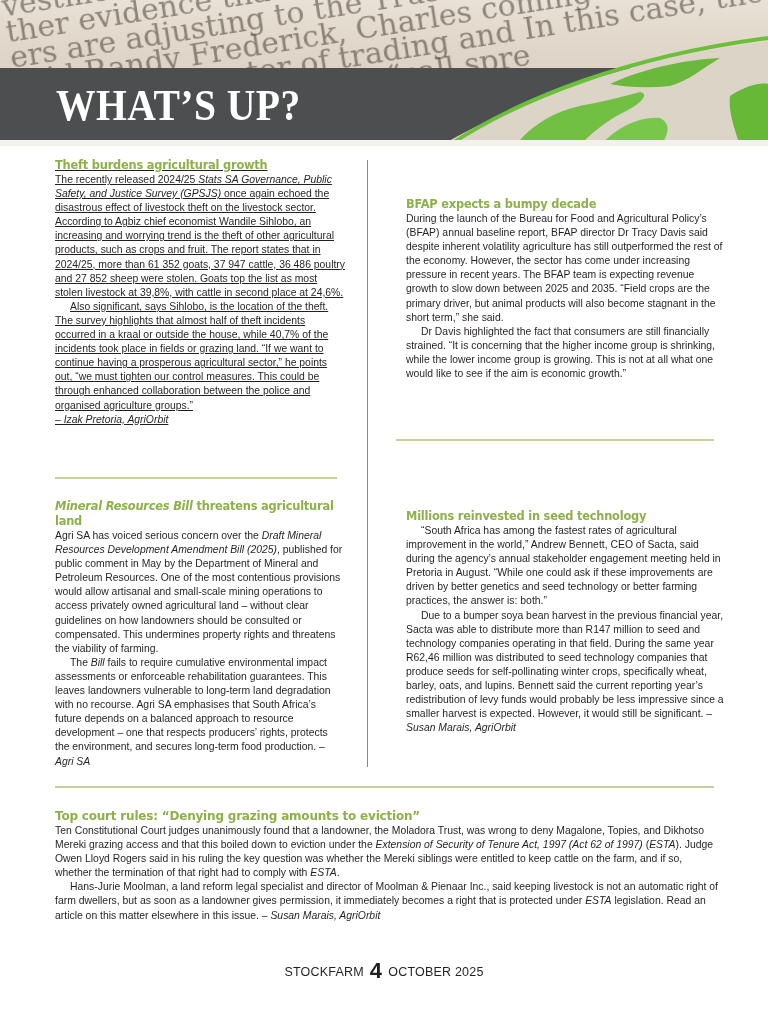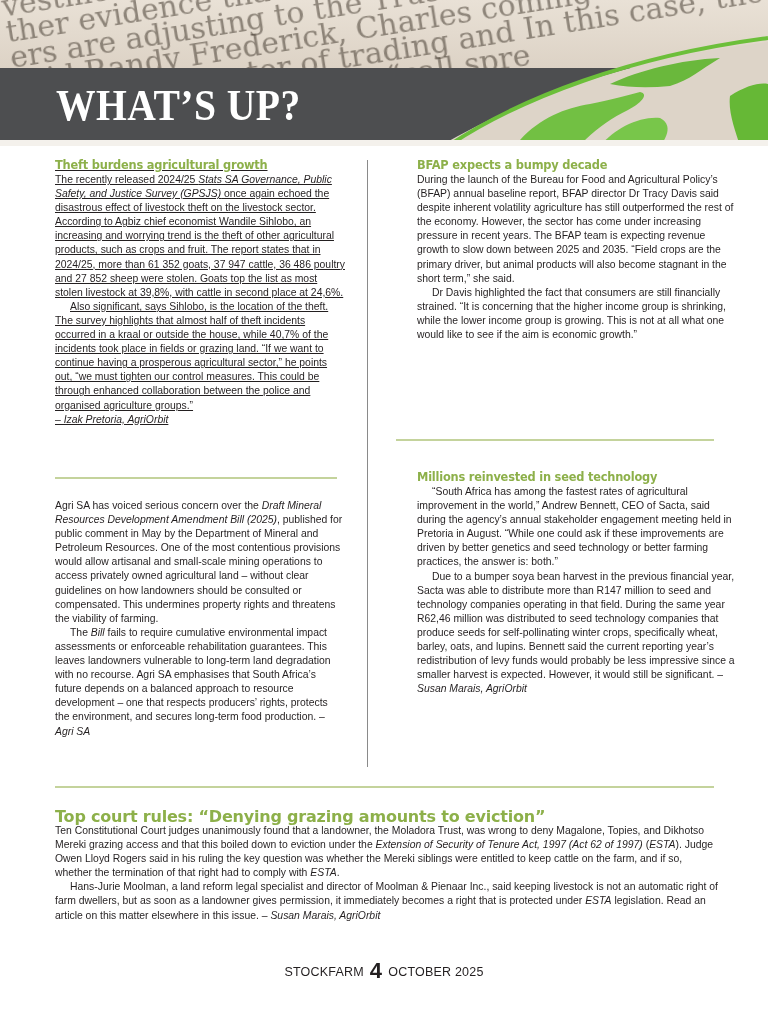--- a/index.html
+++ b/index.html
@@ -18,25 +18,25 @@
       font-size: 44px; line-height: 48px; color: #ffffff; letter-spacing: 0.5px; transform: scaleX(0.9); transform-origin: 0 0; }
     .globe-svg { position: absolute; left: 0; top: 0; width: 768px; height: 146px; }
     .banner-bottom-fade { position: absolute; left: 0; top: 140px; width: 768px; height: 6px; background: #f4f1ec; }
 
     
     .article { position: absolute; font-size: 10.4px; line-height: 14.1px; color: #231f20; }
     .article p { text-align: left; }
     .article p.indent { text-indent: 15px; }
     .headline { font-family: "DejaVu Sans", sans-serif; font-weight: bold; color: #8db04a; font-size: 11.4px;
       line-height: 15px; letter-spacing: -0.2px; }
-    .headline-lg { font-size: 16px; }
+    .headline-lg { font-size: 12px; }
     em { font-style: italic; }
 
     .col-left { left: 55px; width: 290px; }
-    .col-right { left: 417px; width: 320px; }
+    .col-right { left: 406px; width: 320px; margin-top: 39px; }
 
     .hr { position: absolute; height: 2px; background: #c4d39c; }
     .vr { position: absolute; left: 367px; top: 160px; width: 1px; height: 607px; background: #8a8a8a; }
 
     .footer { position: absolute; left: 0; top: 958px; width: 768px; text-align: center; font-size: 12.5px;
       color: #231f20; letter-spacing: 0.2px; }
     .footer .pg { font-size: 22px; font-weight: bold; margin: 0 6px; vertical-align: -2px; }
   </style>
 </head>
 <body>
@@ -73,20 +73,21 @@
 <div class="article col-left" style="top:158px;text-decoration:underline;">
   <h2 class="headline">Theft burdens agricultural growth</h2>
   <p><span>The recently released 2024/25 </span><em>Stats SA Governance, Public Safety, and Justice Survey (GPSJS)</em><span> once again echoed the disastrous effect of livestock theft on the livestock sector. According to Agbiz chief economist Wandile Sihlobo, an increasing and worrying trend is the theft of other agricultural products, such as crops and fruit. The report states that in 2024/25, more than 61 352 goats, 37 947 cattle, 36 486 poultry and 27 852 sheep were stolen. Goats top the list as most stolen livestock at 39,8%, with cattle in second place at 24,6%.</span></p>
   <p class="indent">Also significant, says Sihlobo, is the location of the theft. The survey highlights that almost half of theft incidents occurred in a kraal or outside the house, while 40,7% of the incidents took place in fields or grazing land. “If we want to continue having a prosperous agricultural sector,” he points out, “we must tighten our control measures. This could be through enhanced collaboration between the police and organised agriculture groups.”</p>
   <p><em>– Izak Pretoria, AgriOrbit</em></p>
 </div>
 
 <div class="hr" style="left:55px; top:477px; width:282px;"></div>
 
 <div class="article col-left" style="top:499px;">
+  <h2 class="headline"><em>Mineral Resources Bill</em><span> threatens agricultural land</span></h2>
   <p><span>Agri SA has voiced serious concern over the </span><em>Draft Mineral Resources Development Amendment Bill (2025)</em><span>, published for public comment in May by the Department of Mineral and Petroleum Resources. One of the most contentious provisions would allow artisanal and small-scale mining operations to access privately owned agricultural land – without clear guidelines on how landowners should be consulted or compensated. This undermines property rights and threatens the viability of farming.</span></p>
   <p class="indent"><span>The </span><em>Bill</em><span> fails to require cumulative environmental impact assessments or enforceable rehabilitation guarantees. This leaves landowners vulnerable to long-term land degradation with no recourse. Agri SA emphasises that South Africa’s future depends on a balanced approach to resource development – one that respects producers’ rights, protects the environment, and secures long-term food production. – </span><em>Agri SA</em></p>
 </div>
 
 <div class="article col-right" style="top:158px;">
   <h2 class="headline">BFAP expects a bumpy decade</h2>
   <p>During the launch of the Bureau for Food and Agricultural Policy’s (BFAP) annual baseline report, BFAP director Dr Tracy Davis said despite inherent volatility agriculture has still outperformed the rest of the economy. However, the sector has come under increasing pressure in recent years. The BFAP team is expecting revenue growth to slow down between 2025 and 2035. “Field crops are the primary driver, but animal products will also become stagnant in the short term,” she said.</p>
   <p class="indent">Dr Davis highlighted the fact that consumers are still financially strained. “It is concerning that the higher income group is shrinking, while the lower income group is growing. This is not at all what one would like to see if the aim is economic growth.”</p>
 </div>
 

